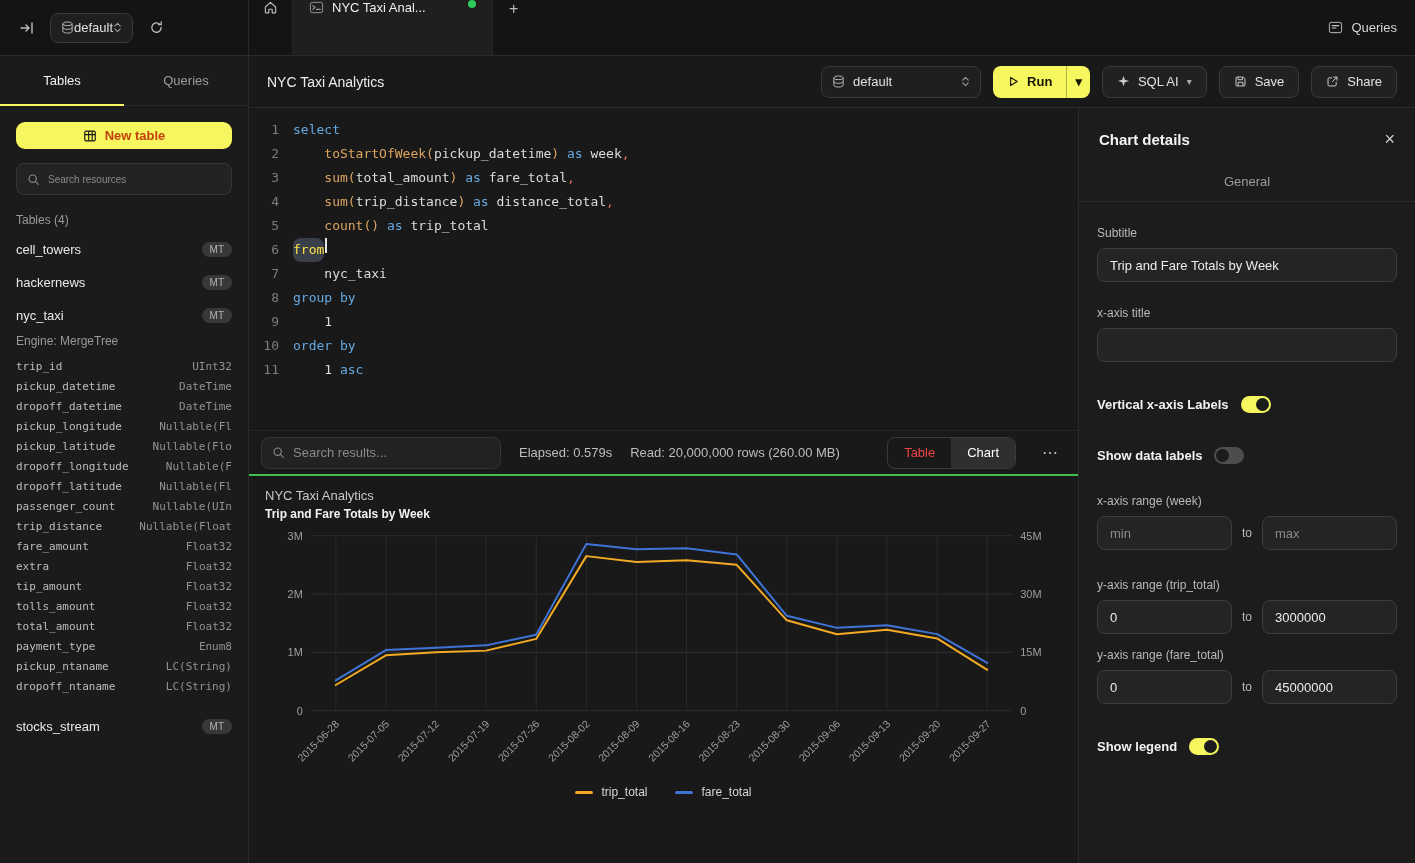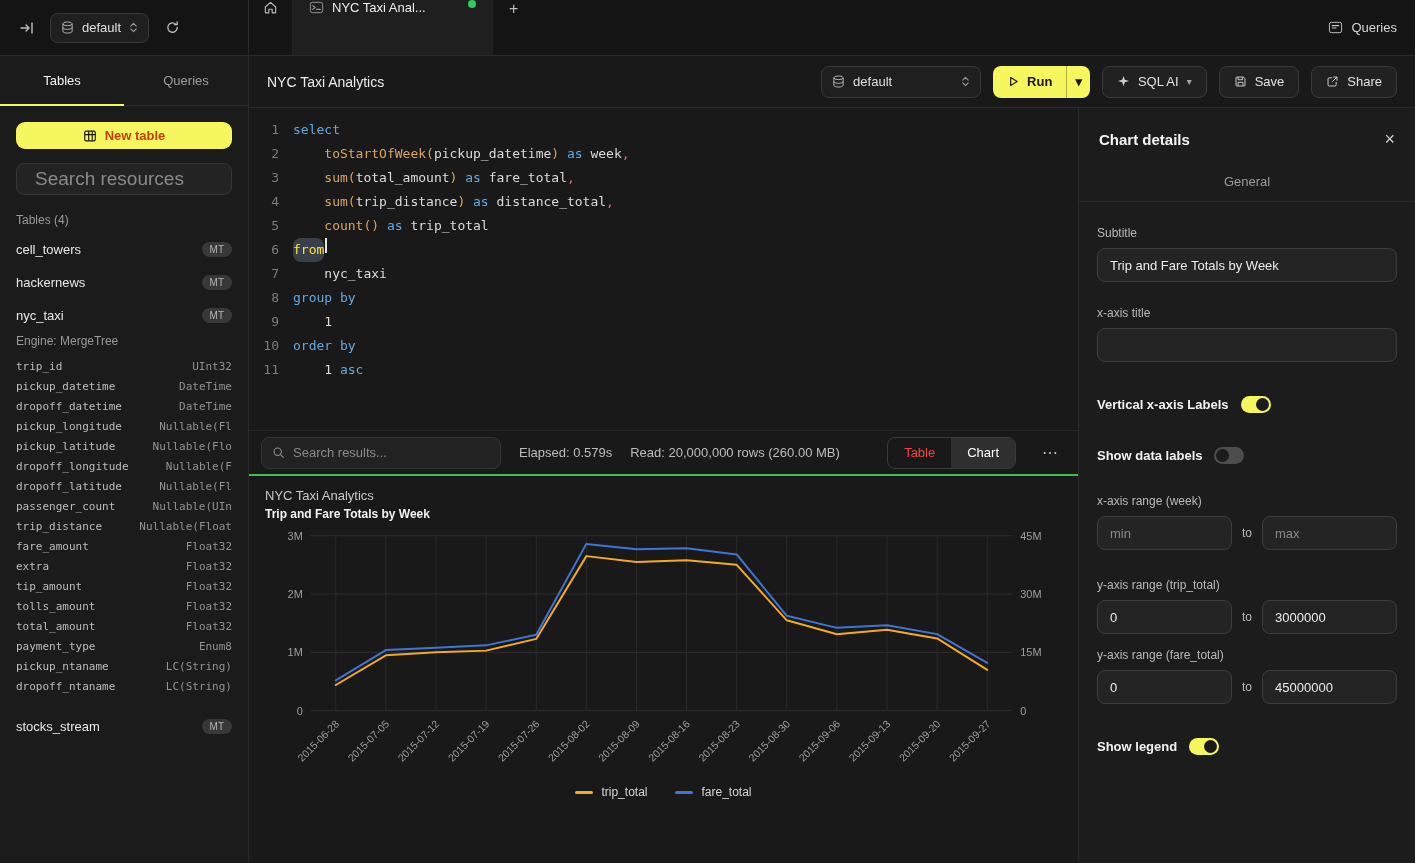--- a/index.html
+++ b/index.html
@@ -4,39 +4,39 @@
 <style>
   *{margin:0;padding:0;box-sizing:border-box}
   html,body{width:1415px;height:863px;overflow:hidden;background:#141414;
     font-family:"Liberation Sans",sans-serif;color:#e0e0e0;font-size:13px}
   .app{display:flex;flex-direction:column;height:100%}
 
   
   .topbar{height:56px;flex:0 0 56px;display:flex;align-items:stretch;background:#141414;border-bottom:1px solid #2a2a2a}
   .tb-left{width:249px;flex:0 0 249px;display:flex;align-items:center;gap:10px;padding:0 14px;border-right:1px solid #2a2a2a}
   .icon-btn{display:flex;align-items:center;justify-content:center;width:26px;height:26px;border-radius:6px;cursor:pointer;color:#bdbdbd}
-  .select-pill{display:flex;align-items:center;gap:8px;height:30px;padding:0 10px;background:#1f1f1f;border:1px solid #383838;border-radius:8px;color:#e0e0e0;cursor:pointer;white-space:nowrap}
+  .select-pill{display:flex;align-items:center;height:30px;padding:0 10px;background:#1f1f1f;border:1px solid #383838;border-radius:8px;color:#e0e0e0;cursor:pointer;white-space:nowrap}
   .tab{display:flex;align-items:flex-start;gap:8px;padding:0 16px;border-right:1px solid #232323;color:#bdbdbd;cursor:pointer}
   .tab.home{padding:0 14px}
   .tab.active{background:#1f1f1f;color:#ededed;min-width:200px}
   .green-dot{width:8px;height:8px;border-radius:50%;background:#2ecc5b;margin-left:auto}
   .tb-spacer{flex:1}
   .queries-btn{display:flex;align-items:center;gap:8px;padding:0 18px;color:#d6d6d6;cursor:pointer}
 
   
   .body{flex:1;display:flex;min-height:0}
   .sidebar{width:249px;flex:0 0 249px;background:#1b1b1b;border-right:1px solid #2a2a2a;display:flex;flex-direction:column;overflow:hidden}
   .sb-tabs{height:50px;flex:0 0 50px;display:flex;border-bottom:1px solid #2a2a2a}
   .sb-tab{flex:1;display:flex;align-items:center;justify-content:center;cursor:pointer;color:#9d9d9d;position:relative;font-size:13px}
   .sb-tab.active{color:#f2f2f2}
   .sb-tab.active::after{content:"";position:absolute;left:0;right:0;bottom:-1px;height:2px;background:var(--accent)}
   .sb-body{padding:16px;overflow:hidden}
   .new-table-btn{width:100%;height:27px;background:var(--accent);color:#c2410c;border:none;border-radius:9px;font-weight:700;font-size:13px;display:flex;align-items:center;justify-content:center;gap:8px;cursor:pointer;font-family:inherit}
   .search-box{margin-top:14px;height:32px;display:flex;align-items:center;gap:8px;background:#232323;border:1px solid #363636;border-radius:8px;padding:0 10px}
-  .search-box input{flex:1;background:transparent;border:none;outline:none;color:#e0e0e0;font-size:19px;font-family:inherit}
+  .search-box input{flex:1;background:transparent;border:none;outline:none;color:#e0e0e0;font-size:10px;font-family:inherit}
   .search-box input::placeholder{color:#8a8a8a}
   .sb-section{margin:18px 0 6px;color:#9a9a9a;font-size:12px}
   .tbl-row{display:flex;align-items:center;justify-content:space-between;height:33px;cursor:pointer;color:#e8e8e8}
   .tbl-row.spaced{margin-top:14px}
   .mt-badge{background:#383838;color:#b4b4b4;font-size:10px;padding:2px 8px;border-radius:9px}
   .engine-line{color:#999;font-size:12px;margin:2px 0 8px}
   .col-row{display:flex;justify-content:space-between;height:20px;align-items:center;font-family:"DejaVu Sans Mono",monospace;font-size:11px;cursor:pointer}
   .col-name{color:#bdbdbd}
   .col-type{color:#929292}
 

